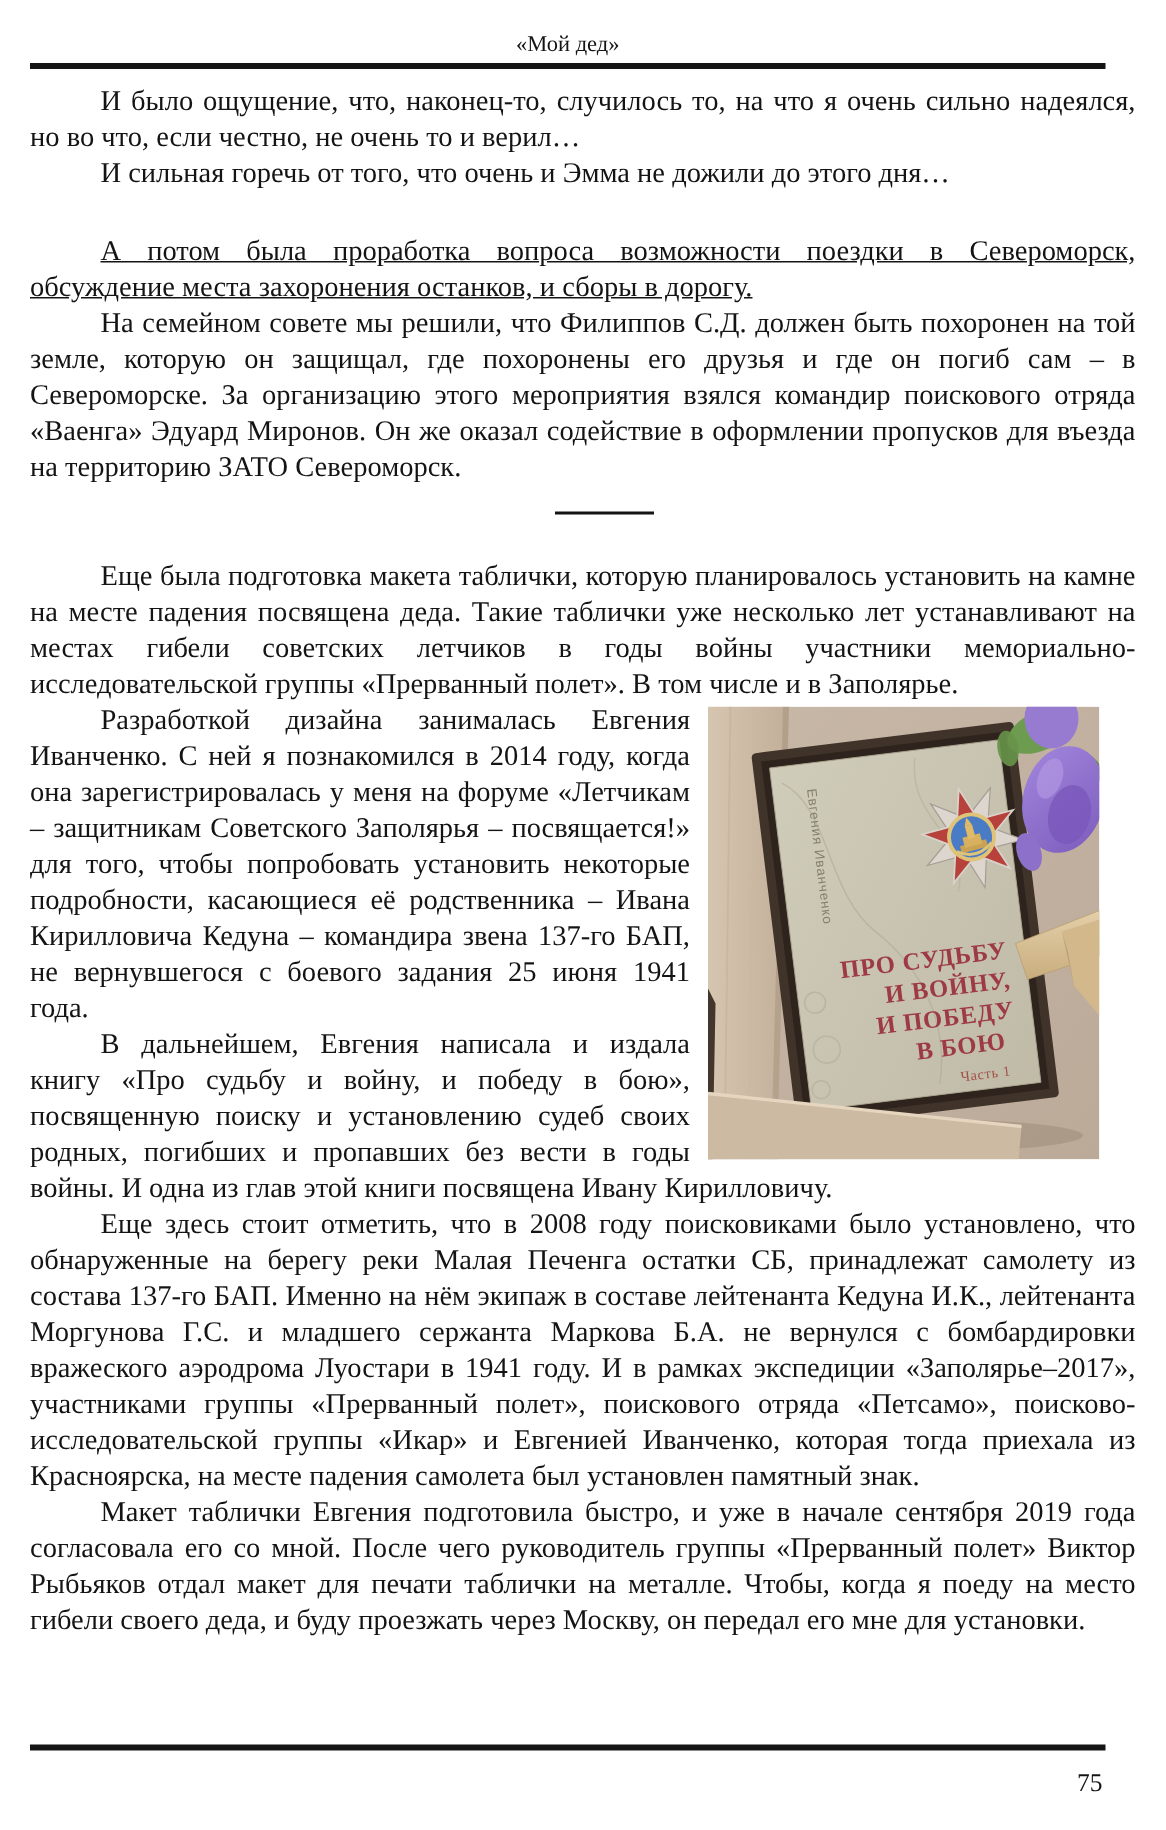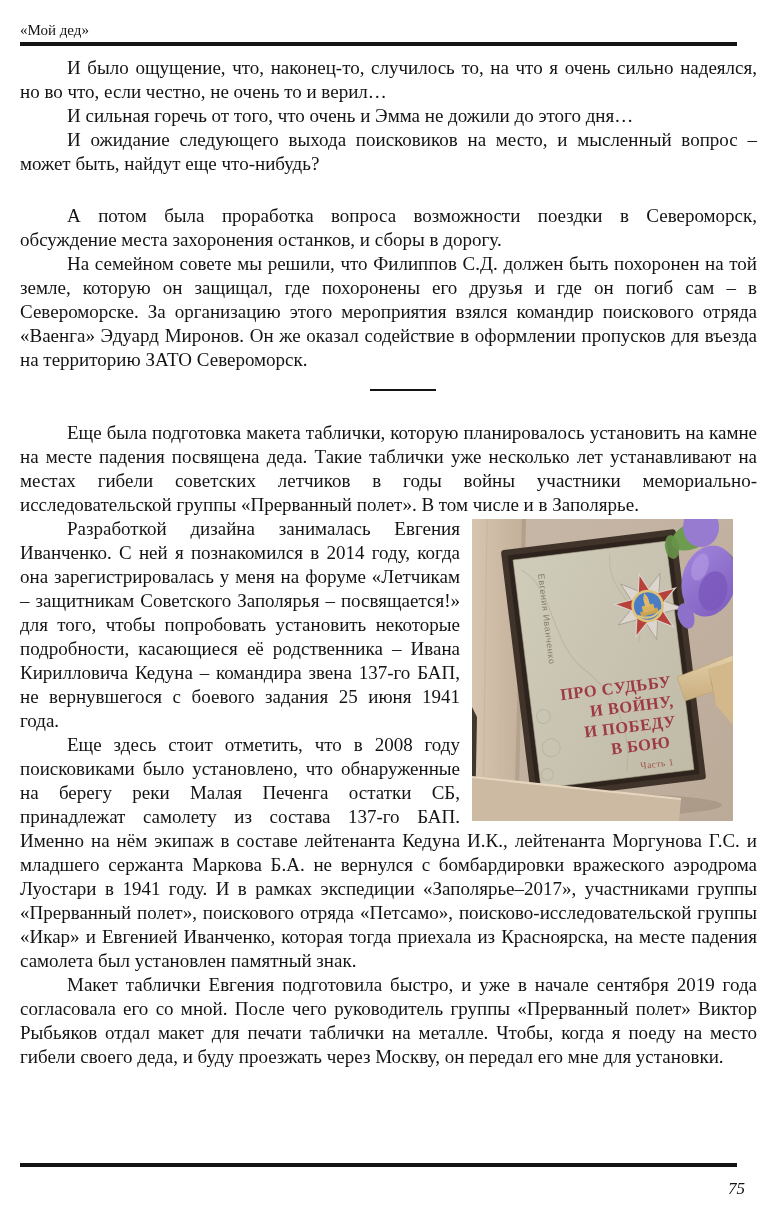--- a/index.html
+++ b/index.html
@@ -9,64 +9,63 @@
     background:#ffffff;
     font-family:"Liberation Serif","DejaVu Serif",serif;
     color:#141414;
     overflow:hidden;
   }
   
   .header{
     position:absolute;top:22px;left:20px;width:717px;
     border-bottom:4px solid #151515;
     padding-bottom:4px;
-    font-size:15px;line-height:16px;
+    font-size:15px;line-height:16px;text-align:center;
   }
   
   .content{
     position:absolute;top:56px;left:20px;width:737px;
     font-size:19px;line-height:24px;
     text-align:justify;
   }
   .content p{margin:0;text-indent:47px;}
-  .content p.gap-before{margin-top:28px;}
+  .content p.gap-before{margin-top:28px;text-decoration:underline;}
   .divider{
     width:66px;height:2px;background:#141414;
     margin:17px auto 30px auto;
     transform:translateX(14px);
   }
   .photo-float{
     float:right;
     width:261px;height:302px;
     margin:2px 24px 4px 12px;
     overflow:hidden;
   }
   .photo-float svg{display:block;}
   
   .footer-rule{
     position:absolute;top:1163px;left:20px;width:717px;height:4px;background:#151515;
   }
   .page-number{
-    position:absolute;top:1178px;left:28px;width:717px;
-    text-align:right;font-size:17px;line-height:22px;font-style:italic;
+    position:absolute;top:1178px;left:18px;width:717px;
+    text-align:right;font-size:17px;line-height:22px;
   }
 </style>
 </head>
 <body>
 
 <div class="page">
 
   <div class="header">
     <span>«Мой дед»</span>
   </div>
 
   <div class="content">
     <p>И было ощущение, что, наконец-то, случилось то, на что я очень сильно надеялся, но во что, если честно, не очень то и верил…</p>
     <p>И сильная горечь от того, что очень и Эмма не дожили до этого дня…</p>
-    <p>И ожидание следующего выхода поисковиков на место, и мысленный вопрос – может быть, найдут еще что-нибудь?</p>
     <p class="gap-before">А потом была проработка вопроса возможности поездки в Североморск, обсуждение места захоронения останков, и сборы в дорогу.</p>
     <p>На семейном совете мы решили, что Филиппов С.Д. должен быть похоронен на той земле, которую он защищал, где похоронены его друзья и где он погиб сам – в Североморске. За организацию этого мероприятия взялся командир поискового отряда «Ваенга» Эдуард Миронов. Он же оказал содействие в оформлении пропусков для въезда на территорию ЗАТО Североморск.</p>
 
     <div class="divider"></div>
 
     <p>Еще была подготовка макета таблички, которую планировалось установить на камне на месте падения посвящена деда.  Такие таблички уже несколько лет устанавливают на местах гибели советских летчиков в годы войны участники мемориально-исследовательской группы «Прерванный полет». В том числе и в Заполярье.</p>
 
     <div class="photo-float">
       <svg width="261" height="302" viewBox="0 0 261 302" xmlns="http://www.w3.org/2000/svg">
         <defs>
@@ -155,20 +154,21 @@
           <ellipse cx="229" cy="8" rx="18" ry="20" fill="#977bd1"></ellipse>
           <ellipse cx="237" cy="62" rx="27" ry="36" transform="rotate(14 237 62)" fill="url(#flowerG)"></ellipse>
           <ellipse cx="241" cy="72" rx="14" ry="20" transform="rotate(14 241 72)" fill="#7a58bb" opacity="0.8"></ellipse>
           <ellipse cx="228" cy="48" rx="8" ry="14" transform="rotate(20 228 48)" fill="#b49ae4" opacity="0.65"></ellipse>
           <ellipse cx="214" cy="97" rx="8" ry="13" transform="rotate(-18 214 97)" fill="#8d70c9"></ellipse>
         </g>
       </svg>
     </div>
 
     <p>Разработкой дизайна занималась Евгения Иванченко. С ней я познакомился в 2014 году, когда она зарегистрировалась у меня на форуме «Летчикам – защитникам Советского Заполярья – посвящается!» для того, чтобы попробовать установить некоторые подробности, касающиеся её родственника – Ивана Кирилловича Кедуна – командира звена 137-го БАП, не вернувшегося с боевого задания 25 июня 1941 года.</p>
+    <p>В дальнейшем, Евгения написала и издала книгу «Про судьбу и войну, и победу в бою», посвященную поиску и установлению судеб своих родных, погибших и пропавших без вести в годы войны. И одна из глав этой книги посвящена Ивану Кирилловичу.</p>
     <p>Еще здесь стоит отметить, что в 2008 году поисковиками было установлено, что обнаруженные на берегу реки Малая Печенга остатки СБ, принадлежат самолету из состава 137-го БАП. Именно на нём экипаж в составе лейтенанта Кедуна И.К., лейтенанта Моргунова Г.С. и младшего сержанта Маркова Б.А. не вернулся с бомбардировки вражеского аэродрома Луостари в 1941 году. И в рамках экспедиции «Заполярье–2017», участниками группы «Прерванный полет», поискового отряда «Петсамо», поисково-исследовательской группы «Икар» и Евгенией Иванченко, которая тогда приехала из Красноярска, на месте падения самолета был установлен памятный знак.</p>
     <p>Макет таблички Евгения подготовила быстро, и уже в начале сентября 2019 года согласовала его со мной. После чего руководитель группы «Прерванный полет» Виктор Рыбьяков отдал макет для печати таблички на металле. Чтобы, когда я поеду на место гибели своего деда, и буду проезжать через Москву, он передал его мне для установки.</p>
   </div>
 
   <div class="footer-rule"></div>
   <div class="page-number">75</div>
 
 </div>
 
 </body></html>

